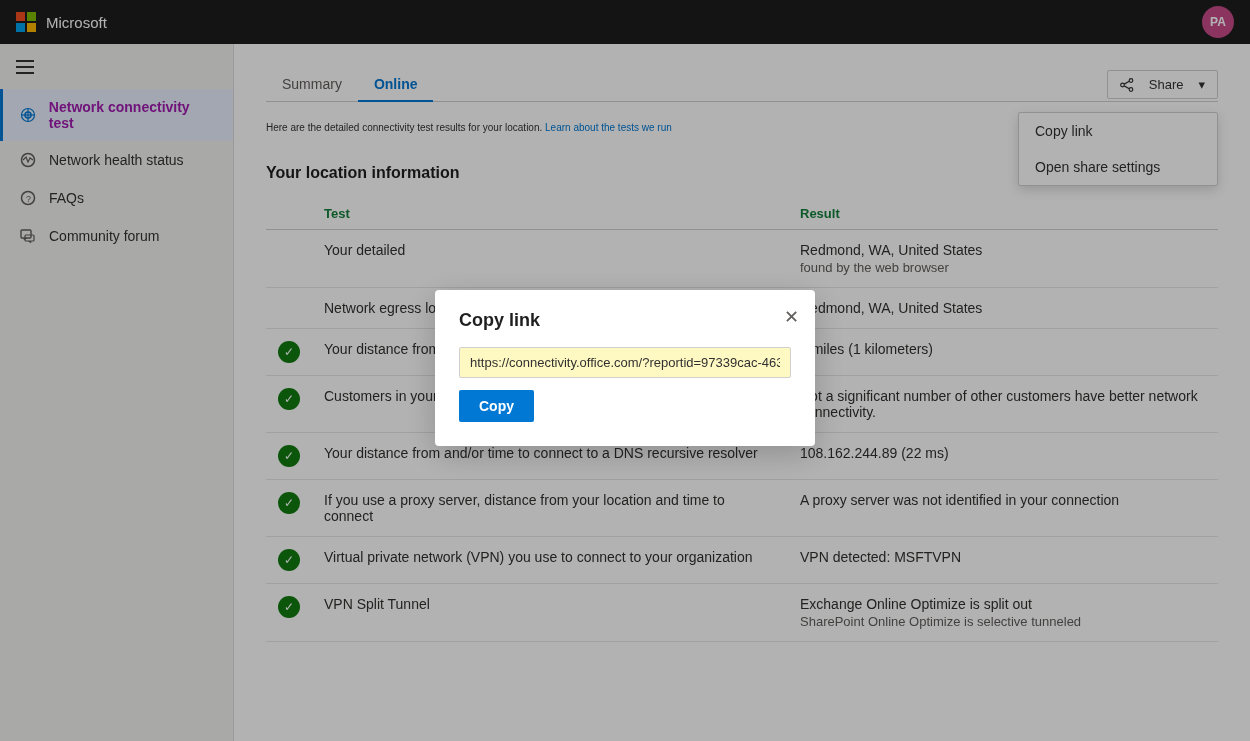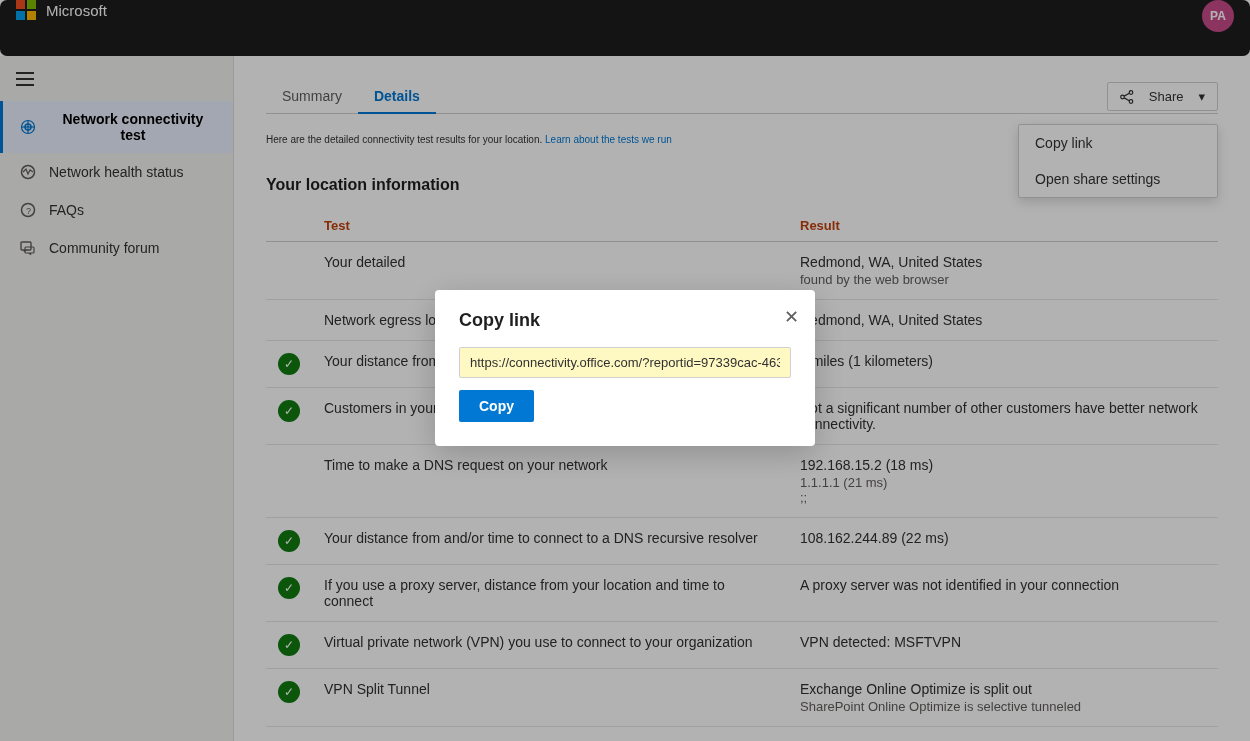--- a/index.html
+++ b/index.html
@@ -1,27 +1,26 @@
 <!DOCTYPE html>
 <html><head>
   <meta charset="utf-8">
   <style>
     * { box-sizing: border-box; margin: 0; padding: 0; }
     body { font-family: 'Segoe UI', Arial, sans-serif; font-size: 14px; color: #333; background: #fff; display: flex; flex-direction: column; height: 741px; overflow: hidden; }
 
     
     .topbar {
       background: #1e1e1e;
-      height: 56px;
-      display: flex;
-      align-items: flex-start;
+      height: 44px;
+      display: flex;
+      align-items: center;
       padding: 0 16px;
       justify-content: space-between;
       flex-shrink: 0;
-      border-radius: 7px;
     }
     .topbar-brand {
       display: flex;
       align-items: center;
       gap: 10px;
       color: #fff;
       font-size: 15px;
     }
     .ms-logo {
       width: 20px;
@@ -78,23 +77,22 @@
       gap: 12px;
       padding: 10px 16px;
       cursor: pointer;
       color: #333;
       font-size: 14px;
       border-left: 3px solid transparent;
     }
     .sidebar-item.active {
       border-left: 3px solid #0078d4;
       background: #e8f0fe;
-      color: #000000;
-      font-weight: 600;
-      text-align: center;
+      color: #a21caf;
+      font-weight: 600;
     }
     .sidebar-icon {
       width: 18px;
       height: 18px;
       display: flex;
       align-items: center;
       justify-content: center;
       color: #605e5c;
     }
     .sidebar-item.active .sidebar-icon {
@@ -187,21 +185,21 @@
     
     .results-table {
       width: 100%;
       border-collapse: collapse;
     }
     .results-table th {
       text-align: left;
       padding: 8px 12px;
       font-size: 13px;
       font-weight: 600;
-      color: #c2410c;
+      color: #15803d;
       border-bottom: 1px solid #d2d0ce;
     }
     .results-table td {
       padding: 12px 12px;
       vertical-align: top;
       font-size: 14px;
       border-bottom: 1px solid #e8e6e3;
     }
     .results-table td:first-child {
       width: 40px;
@@ -357,21 +355,21 @@
         </svg>
       </span>
       <span>Community forum</span>
     </div>
   </div>
 
   <div class="content">
 
     <div class="tabs">
       <div class="tab">Summary</div>
-      <div class="tab active">Details</div>
+      <div class="tab active">Online</div>
 
       <div class="share-btn">
         <svg width="14" height="14" viewBox="0 0 14 14" fill="none">
           <circle cx="11" cy="2.5" r="1.8" stroke="#333" stroke-width="1.2" fill="none"></circle>
           <circle cx="11" cy="11.5" r="1.8" stroke="#333" stroke-width="1.2" fill="none"></circle>
           <circle cx="2.5" cy="7" r="1.8" stroke="#333" stroke-width="1.2" fill="none"></circle>
           <line x1="4.2" y1="6.1" x2="9.3" y2="3.3" stroke="#333" stroke-width="1.2"></line>
           <line x1="4.2" y1="7.9" x2="9.3" y2="10.7" stroke="#333" stroke-width="1.2"></line>
         </svg>
         <span>Share</span>
@@ -427,28 +425,20 @@
           <tr>
             <td>
               <div class="check-icon">✓</div>
             </td>
             <td>Customers in your metropolitan area with better performance</td>
             <td>
               <div>Not a significant number of other customers have better network connectivity.</div>
             </td>
           </tr>
           <tr>
-            <td></td>
-            <td>Time to make a DNS request on your network</td>
-            <td>
-              <div>192.168.15.2 (18 ms)</div>
-              <div class="result-secondary">1.1.1.1 (21 ms)<br>;;</div>
-            </td>
-          </tr>
-          <tr>
             <td>
               <div class="check-icon">✓</div>
             </td>
             <td>Your distance from and/or time to connect to a DNS recursive resolver</td>
             <td>
               <div>108.162.244.89 (22 ms)</div>
             </td>
           </tr>
           <tr>
             <td>

